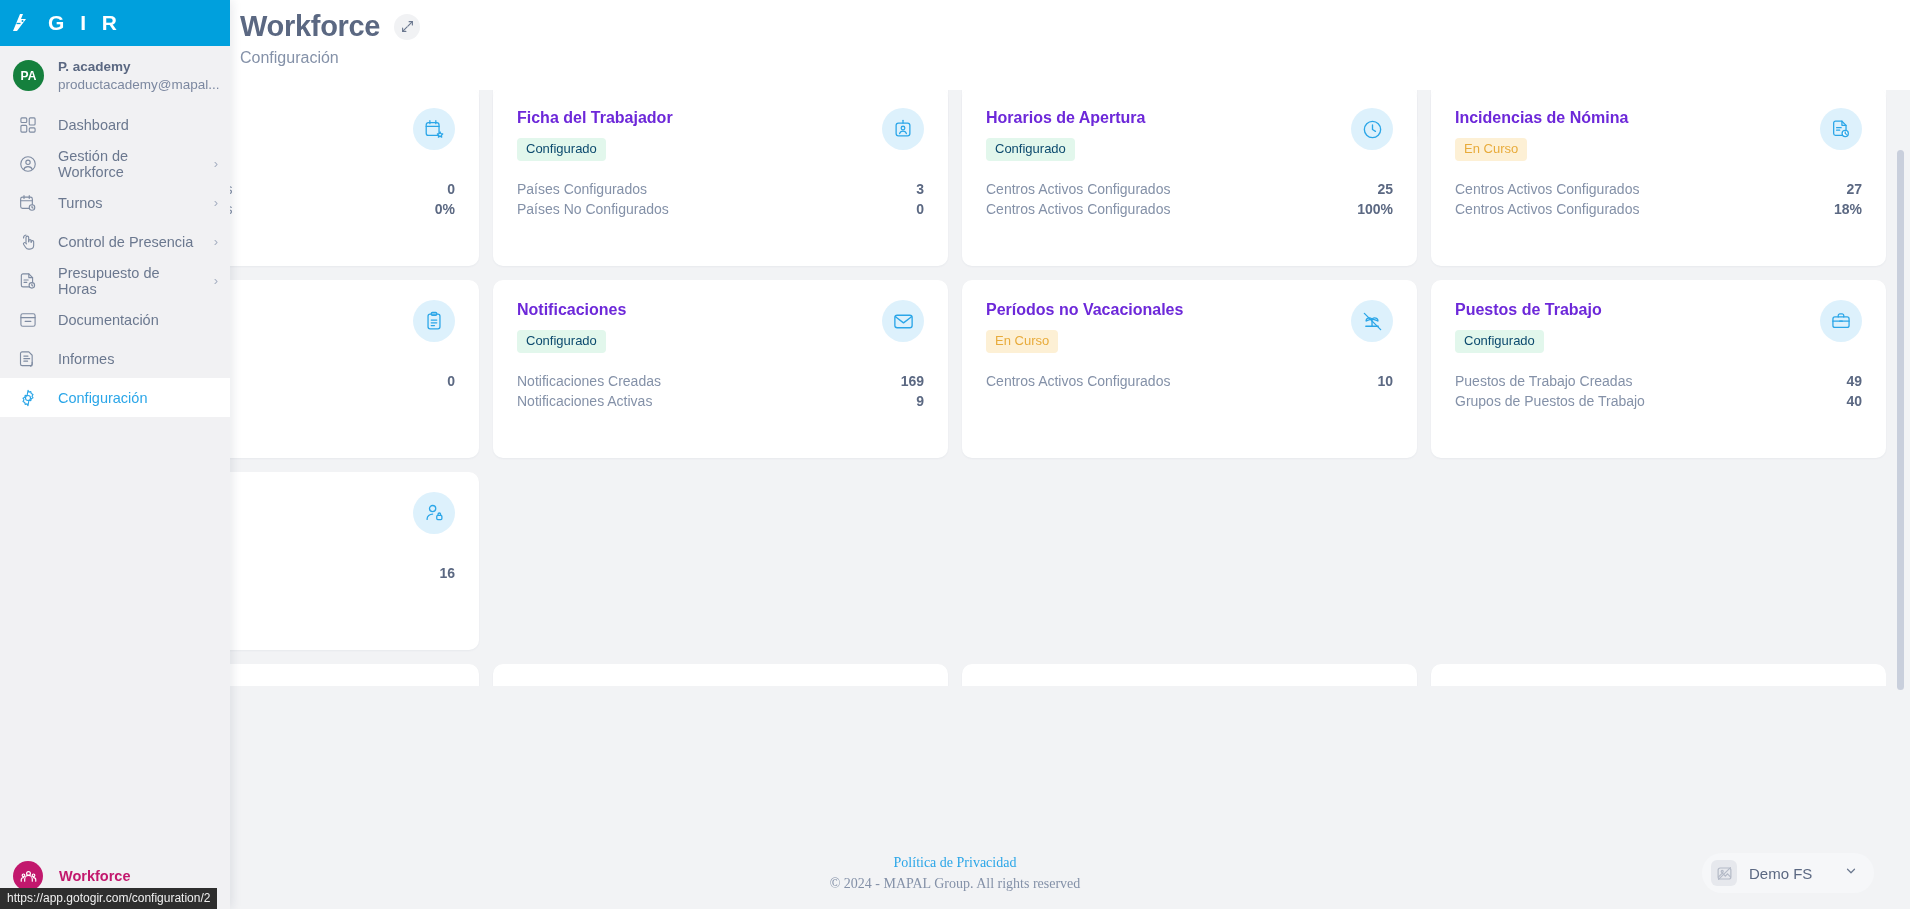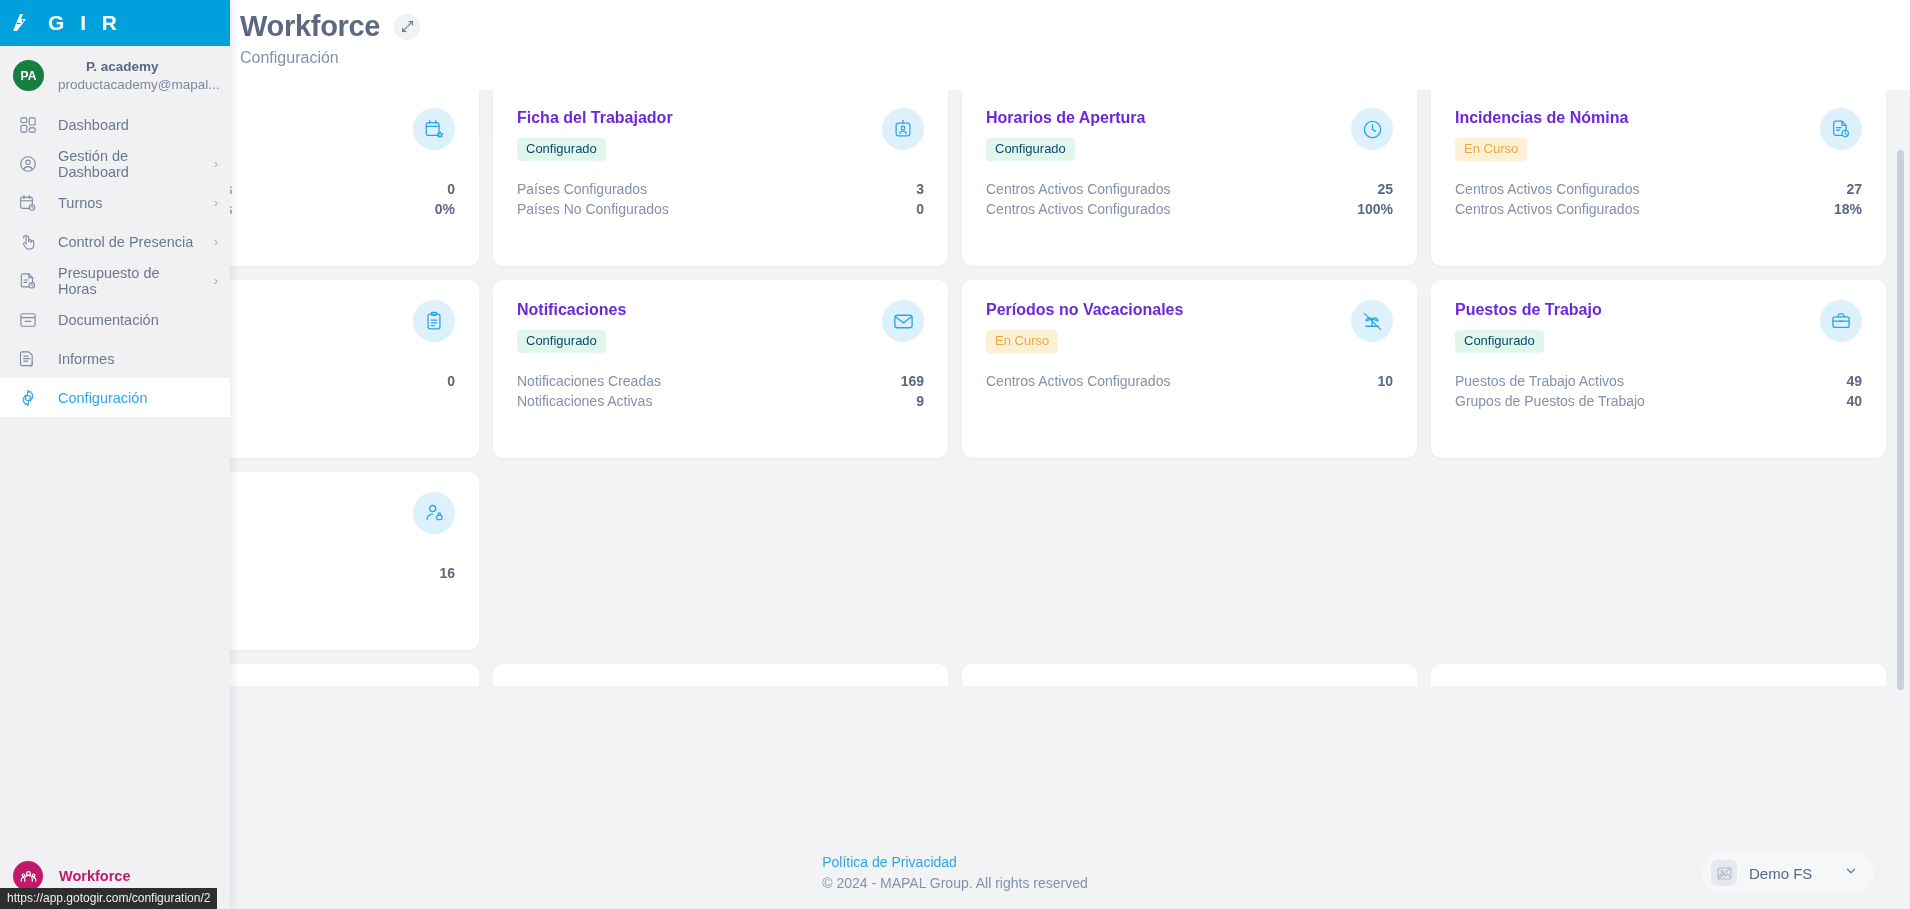--- a/index.html
+++ b/index.html
@@ -101,21 +101,21 @@
     background: #fff; border-radius: 10px; height: 120px;
     box-shadow: 0 1px 2px rgba(40,60,100,.05);
   }
 
   
   .footer {
     flex: 0 0 auto; height: 72px;
     display: flex; align-items: center; justify-content: center;
     position: relative; background: #f2f3f5;
   }
-  .footer-center { text-align: left; line-height: 1.5; }
+  .footer-center { text-align: center; line-height: 1.5; font-family: Liberation Serif, serif; }
   .footer-link { font-size: 14px; color: #2ba6e8; text-decoration: none; cursor: pointer; }
   .footer-copy { font-size: 14px; color: #8491a8; }
   .site-picker {
     position: absolute; right: 36px; top: 50%; transform: translateY(-50%);
     display: flex; align-items: center; gap: 12px;
     background: #f6f7f9; border-radius: 22px; padding: 7px 16px 7px 9px;
     cursor: pointer; min-width: 172px;
   }
   .site-thumb {
     width: 26px; height: 26px; border-radius: 6px; background: #e6e8ed;
@@ -148,21 +148,21 @@
 
   .user {
     display: flex; align-items: center; gap: 14px;
     padding: 12px 10px 12px 13px; flex: 0 0 auto;
   }
   .avatar {
     width: 31px; height: 31px; border-radius: 50%;
     background: #15803d; color: #fff; font-size: 12px; font-weight: bold;
     display: flex; align-items: center; justify-content: center; flex: 0 0 auto;
   }
-  .user-name { font-size: 13.5px; font-weight: bold; color: #5b6882; line-height: 1.3; margin-left: 28px; }
+  .user-name { font-size: 13.5px; font-weight: bold; color: #5b6882; line-height: 1.3; }
   .user-mail { font-size: 13.5px; color: #7c88a0; line-height: 1.3; }
 
   .nav { flex: 0 0 auto; }
   .nav-item {
     display: flex; align-items: center; gap: 18px;
     padding: 9px 12px 9px 16px; height: 39px;
     cursor: pointer; position: relative;
   }
   .nav-item .nico { width: 24px; height: 24px; flex: 0 0 auto; display: flex; align-items: center; justify-content: center; }
   .nav-label { font-size: 14.5px; color: #6b788f; flex: 1 1 auto; }
@@ -379,21 +379,21 @@
                 <svg width="22" height="22" viewBox="0 0 24 24" fill="none" stroke="#2ba6e8" stroke-width="1.4" stroke-linecap="round" stroke-linejoin="round">
                   <rect x="3.2" y="7.5" width="17.6" height="11.5" rx="2.2"></rect>
                   <path d="M9 7.5V6a1.8 1.8 0 0 1 1.8-1.8h2.4A1.8 1.8 0 0 1 15 6v1.5"></path>
                   <path d="M3.2 12.2h17.6"></path>
                   <path d="M10.6 12.2h2.8"></path>
                 </svg>
               </span>
             </div>
             <div class="stats">
               <div class="stat-row">
-                <span>Puestos de Trabajo Activos</span>
+                <span>Puestos de Trabajo Creadas</span>
                 <span class="stat-val">49</span>
               </div>
               <div class="stat-row">
                 <span>Grupos de Puestos de Trabajo</span>
                 <span class="stat-val">40</span>
               </div>
             </div>
           </div>
           <div class="card">
             <div class="card-head">
@@ -485,21 +485,21 @@
           <span class="nav-label">Dashboard</span>
         </div>
         <div class="nav-item">
           <span class="nico">
             <svg width="20" height="20" viewBox="0 0 24 24" fill="none" stroke="#7f8ca2" stroke-width="1.35" stroke-linecap="round" stroke-linejoin="round">
               <circle cx="12" cy="12" r="8.7"></circle>
               <circle cx="12" cy="10" r="2.6"></circle>
               <path d="M6.9 18.6c.7-2.3 2.7-3.5 5.1-3.5s4.4 1.2 5.1 3.5"></path>
             </svg>
           </span>
-          <span class="nav-label">Gestión de Dashboard</span>
+          <span class="nav-label">Gestión de Workforce</span>
           <span class="chev">›</span>
         </div>
         <div class="nav-item">
           <span class="nico">
             <svg width="20" height="20" viewBox="0 0 24 24" fill="none" stroke="#7f8ca2" stroke-width="1.35" stroke-linecap="round" stroke-linejoin="round">
               <rect x="3.2" y="5" width="14" height="13.5" rx="2.2"></rect>
               <path d="M7.2 3.2v3.3M13.5 3.2v3.3M3.2 9.3h14"></path>
               <circle cx="16.8" cy="17.4" r="3.3" fill="#f1f1f3"></circle>
               <path d="M16.8 15.8v1.6l1.1.7"></path>
             </svg>

